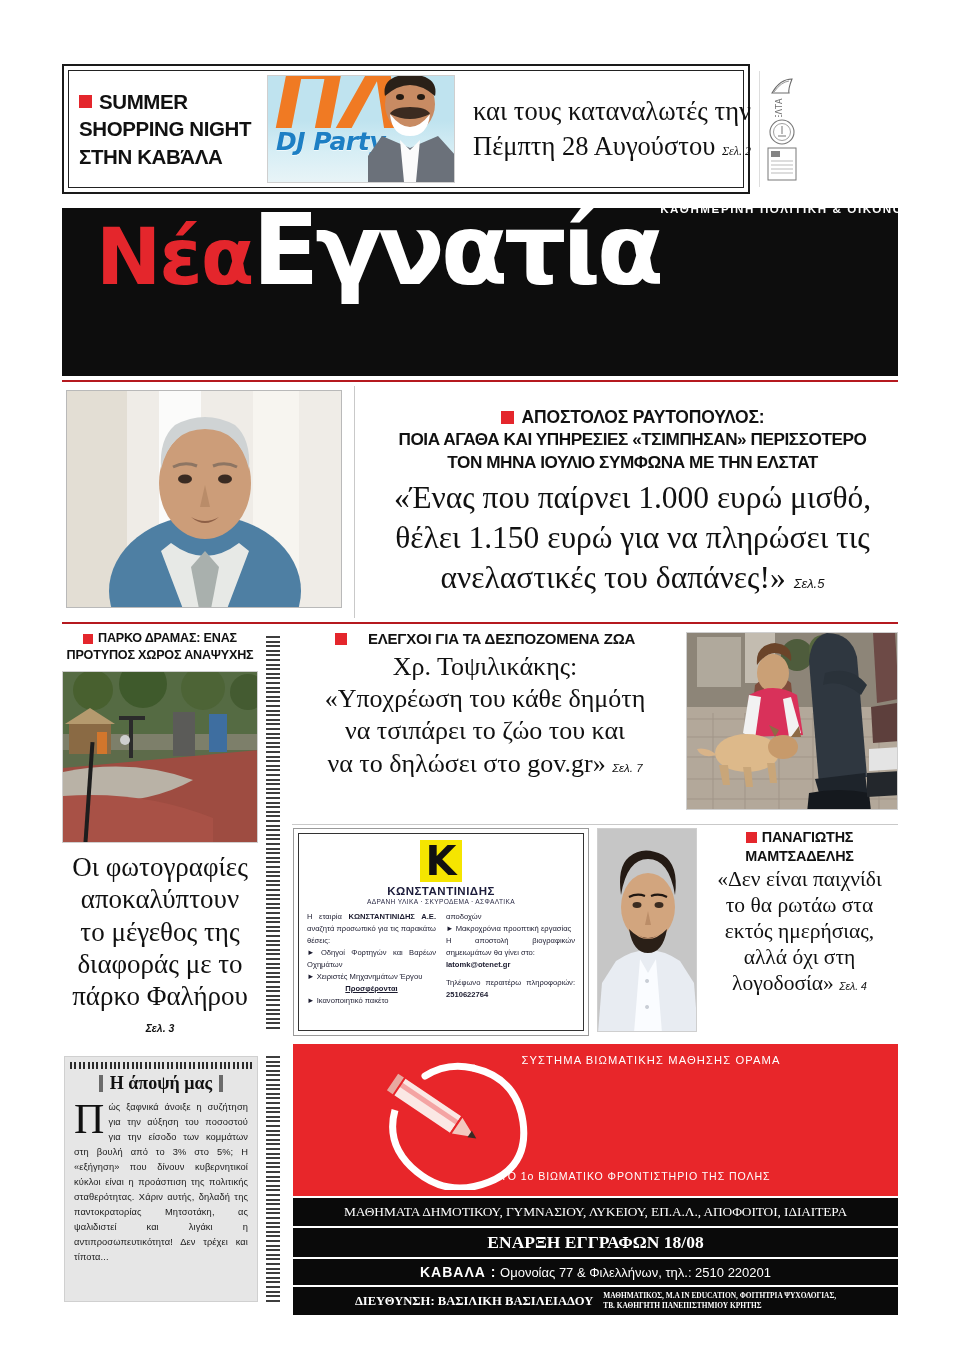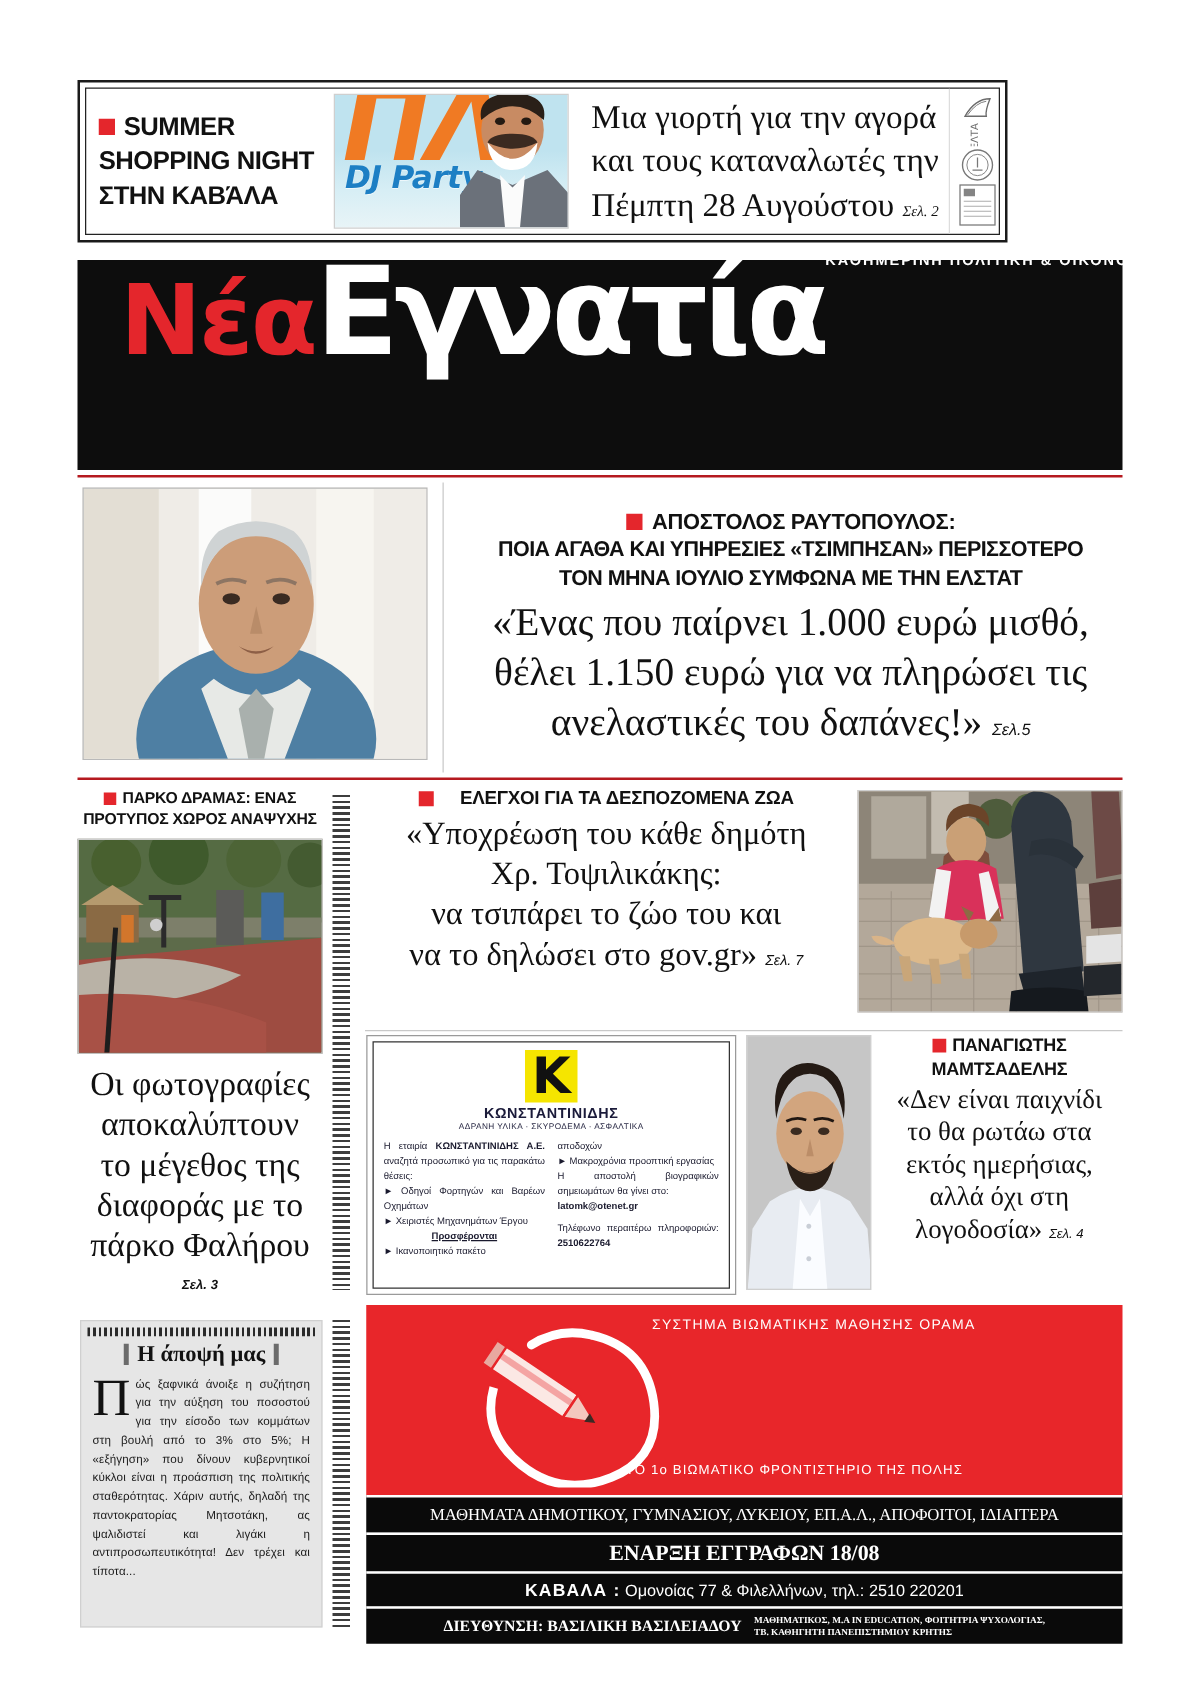--- a/index.html
+++ b/index.html
@@ -5,21 +5,21 @@
 <style>
   html,body{margin:0;padding:0;background:#ffffff;}
   body{
     width:960px;height:1358px;position:relative;overflow:hidden;
     font-family:"Liberation Sans", sans-serif;color:#111;
   }
   .page{position:absolute;inset:0;background:#fff;}
 
   
   .topbanner{
-    position:absolute;left:62px;top:64px;width:744px;height:130px;
+    position:absolute;left:62px;top:64px;width:688px;height:130px;
     background:#fff;border:2px solid #1a1a1a;box-sizing:border-box;
     box-shadow:0 0 0 2px #fff inset;
   }
   .topbanner-inner{
     position:absolute;inset:4px;border:1px solid #222;box-sizing:border-box;
     display:flex;align-items:stretch;
   }
   .tb-left{
     width:192px;flex:0 0 192px;display:flex;flex-direction:column;
     justify-content:center;padding:4px 6px 4px 10px;box-sizing:border-box;
@@ -289,21 +289,20 @@
           <path d="M30 44 q20 26 40 0 q-2 22 -20 22 q-18 0 -20 -22z" fill="#fff"></path>
           <path d="M30 44 q20 10 40 0 q-3 -7 -20 -7 q-17 0 -20 7z" fill="#3b2a20"></path>
           <ellipse cx="40" cy="27" rx="4" ry="3" fill="#241a12"></ellipse>
           <ellipse cx="61" cy="27" rx="4" ry="3" fill="#241a12"></ellipse>
           <path d="M22 66 L50 78 L78 66 L96 86 L96 112 L8 112 L8 86z" fill="#6b717a"></path>
           <path d="M40 70 L50 80 L60 70 L56 112 L44 112z" fill="#fbfbfb"></path>
         </svg>
       </div>
 
       <div class="tb-right">
-        <div class="rl">Μια γιορτή για την αγορά</div>
         <div class="rl">και τους καταναλωτές την</div>
         <div class="rl">
           <span>Πέμπτη 28 Αυγούστου</span>
           <span class="sel">Σελ. 2</span>
         </div>
       </div>
 
       <div class="tb-logos">
         <svg class="logo-elta" width="26" height="40" viewBox="0 0 26 40">
           <path d="M3 16 q8 -14 20 -14 q-4 10 -3 14 z" fill="none" stroke="#333" stroke-width="1.1"></path>
@@ -430,22 +429,22 @@
   <div class="vdiv" style="left:266px;top:636px;height:396px;"></div>
   <div class="vdiv" style="left:266px;top:1056px;height:246px;"></div>
 
   <div class="animals">
     <div class="an-text">
       <div class="an-kick">
         <span class="redsq"></span>
         <span>ΕΛΕΓΧΟΙ ΓΙΑ ΤΑ ΔΕΣΠΟΖΟΜΕΝΑ ΖΩΑ</span>
       </div>
       <div class="an-head">
+        <div>Χρ. Τοψιλικάκης:</div>
         <div>«Υποχρέωση του κάθε δημότη</div>
-        <div>Χρ. Τοψιλικάκης:</div>
         <div>να τσιπάρει το ζώο του  και</div>
         <div>
           <span>να το δηλώσει στο gov.gr»</span>
           <span class="sel">Σελ. 7</span>
         </div>
       </div>
     </div>
     <div class="an-photo">
       <svg viewBox="0 0 212 178" width="212" height="178">
         <rect width="212" height="178" fill="#b3a89a"></rect>

